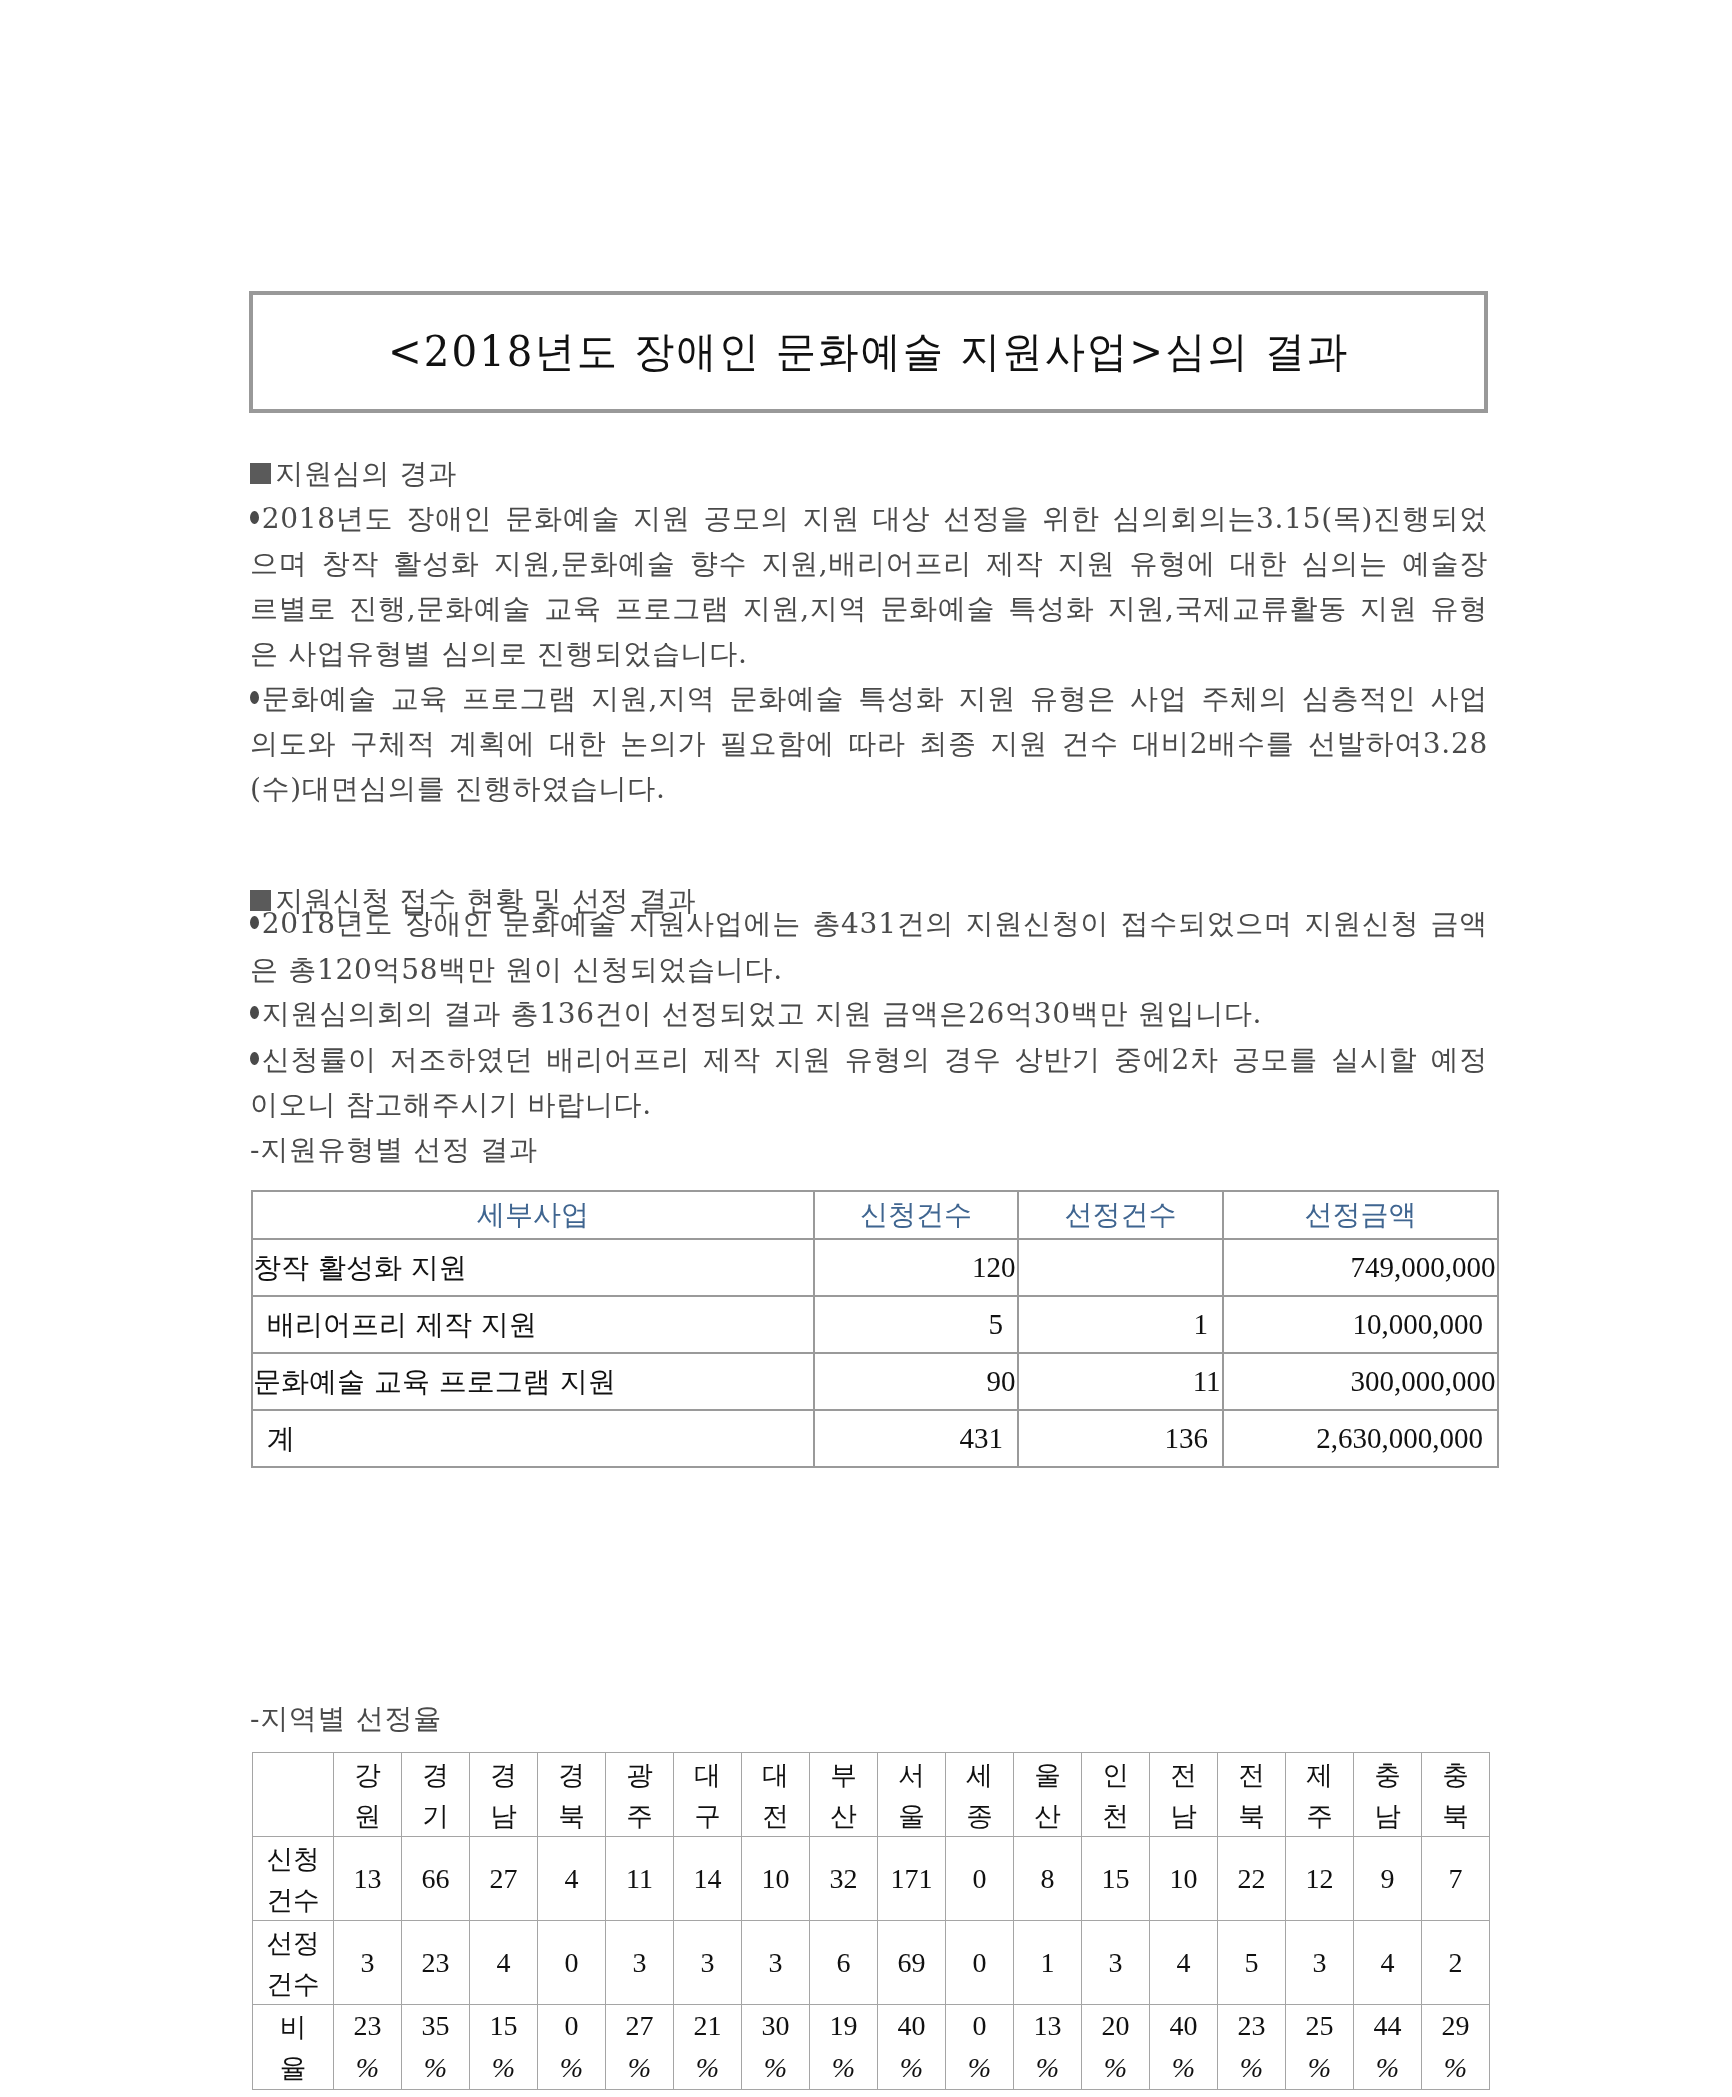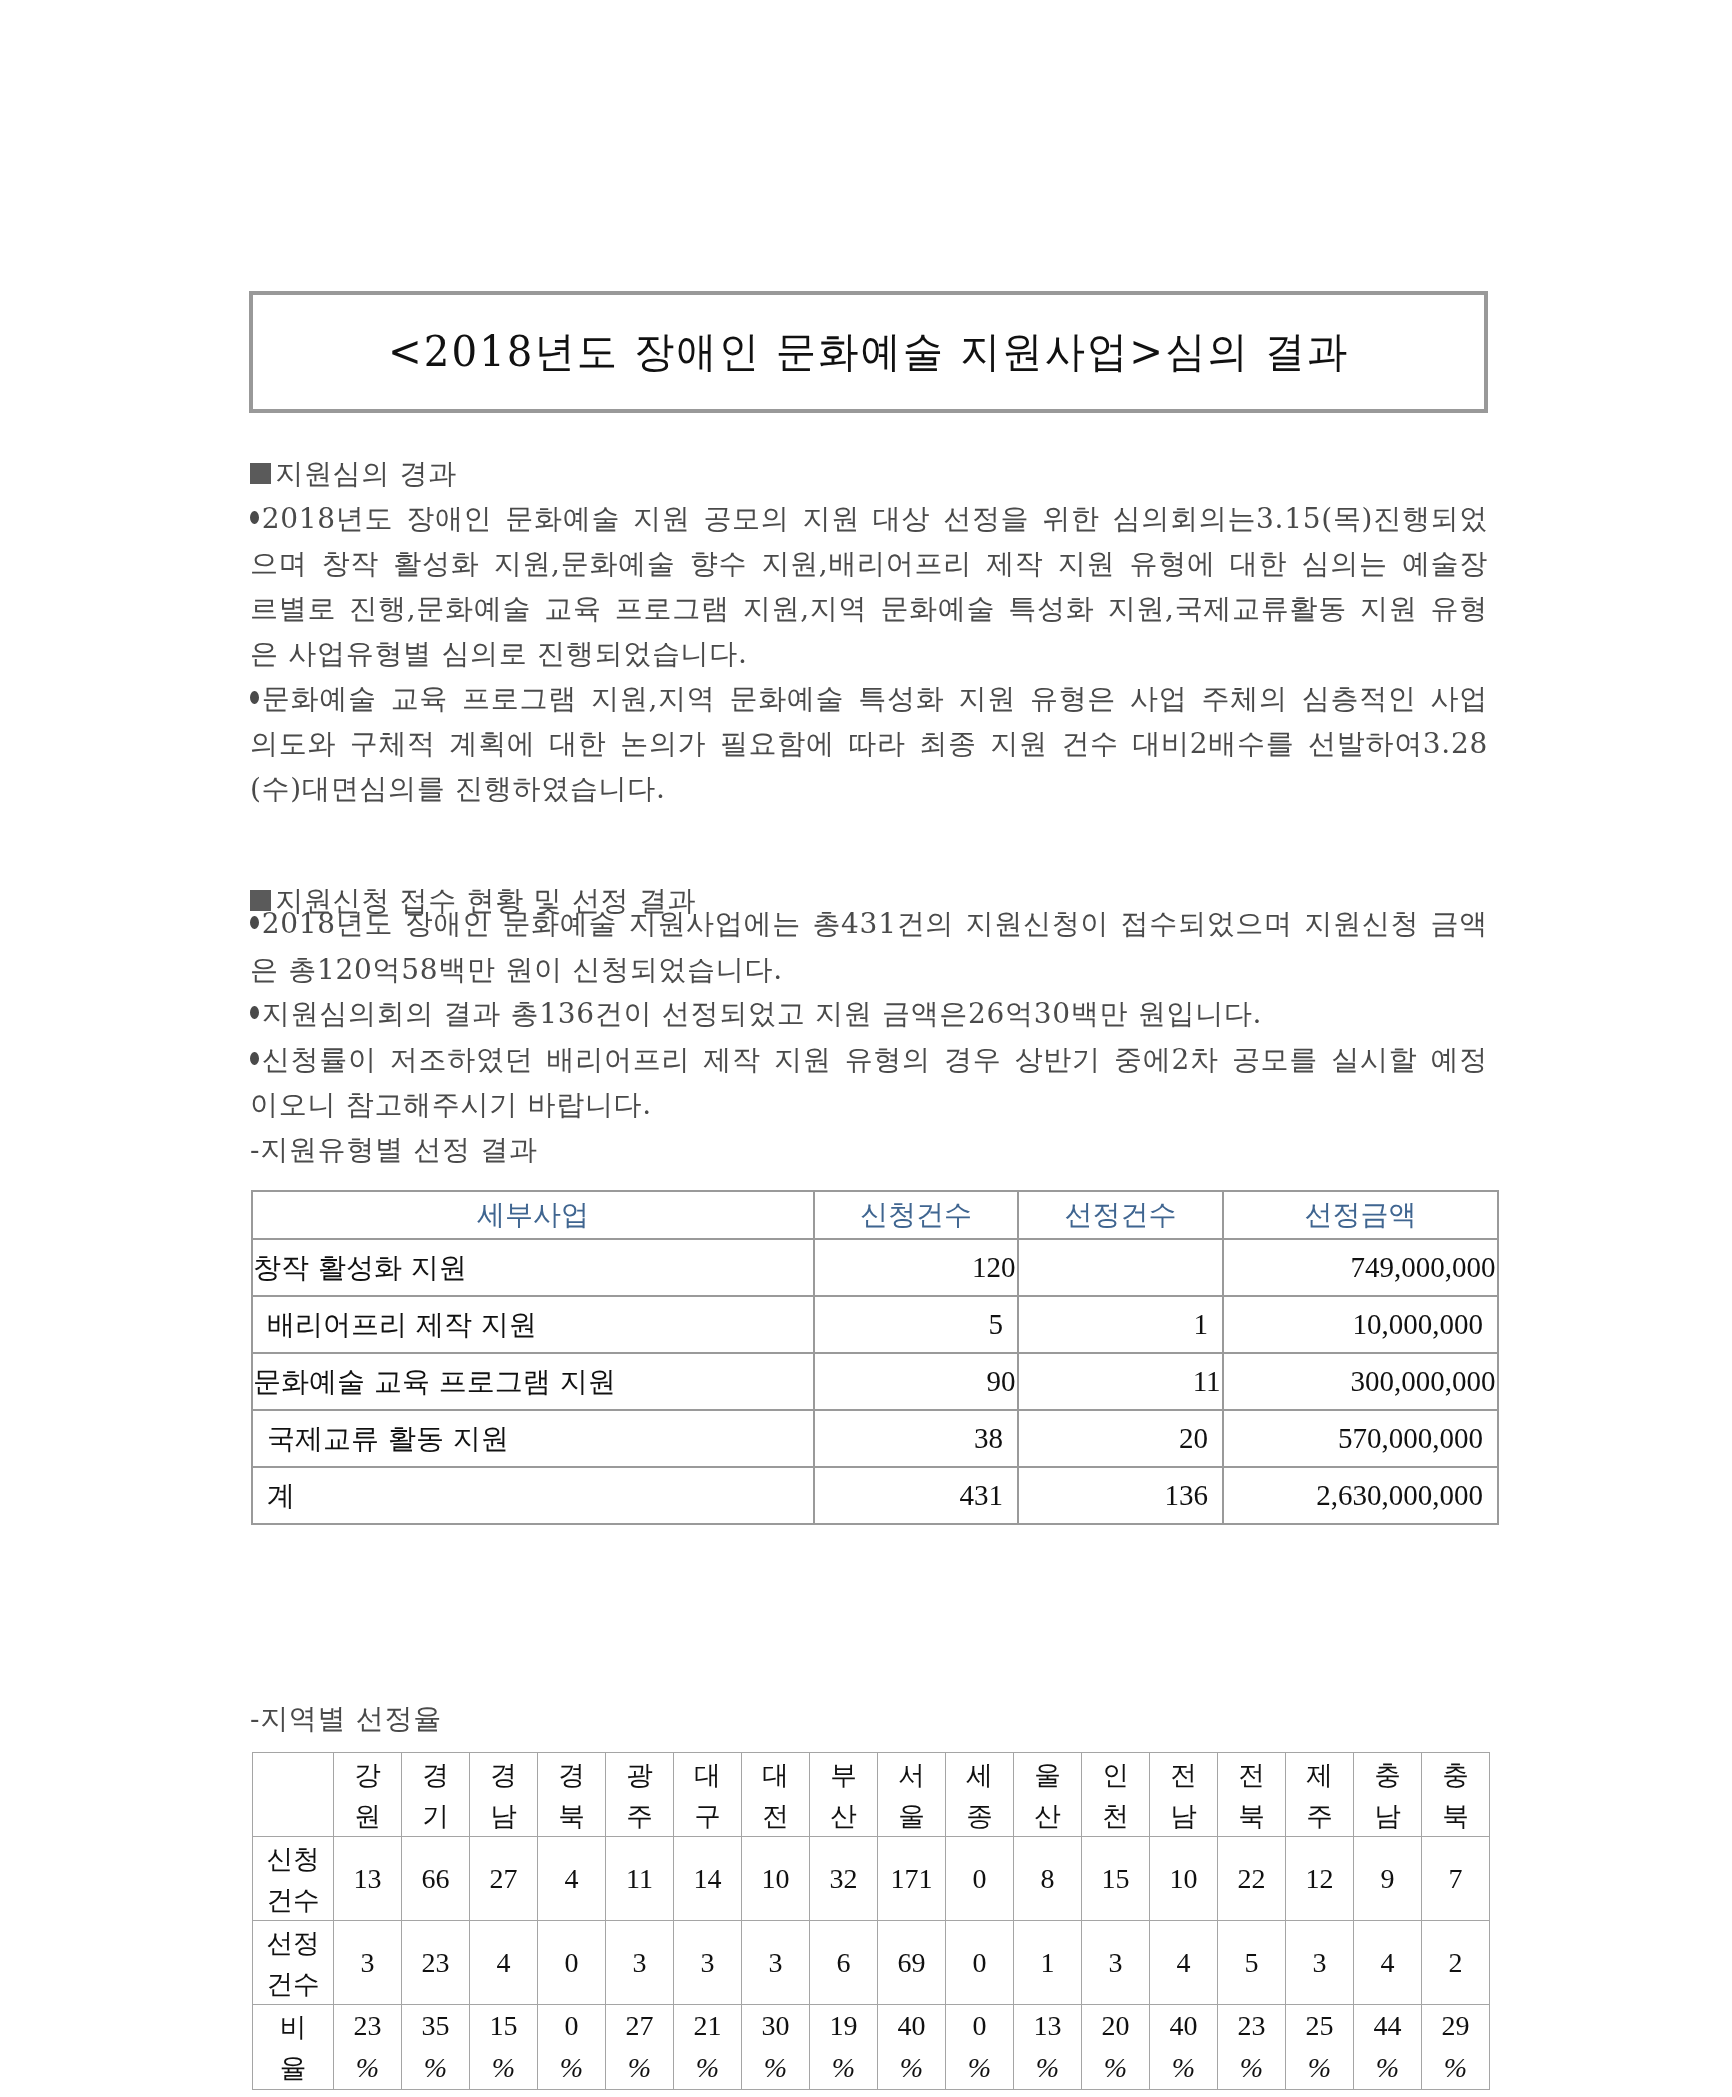--- a/index.html
+++ b/index.html
@@ -96,26 +96,20 @@
         <td class="name indent">배리어프리 제작 지원</td>
         <td class="num">5</td>
         <td class="num">1</td>
         <td class="num">10,000,000</td>
       </tr>
       <tr>
         <td class="name">문화예술 교육 프로그램 지원</td>
         <td class="num">90</td>
         <td class="num">11</td>
         <td class="num">300,000,000</td>
-      </tr>
-      <tr class="indent-right">
-        <td class="name indent">국제교류 활동 지원</td>
-        <td class="num">38</td>
-        <td class="num">20</td>
-        <td class="num">570,000,000</td>
       </tr>
       <tr class="indent-right">
         <td class="name indent">계</td>
         <td class="num">431</td>
         <td class="num">136</td>
         <td class="num">2,630,000,000</td>
       </tr>
     </tbody>
 </table>
 

